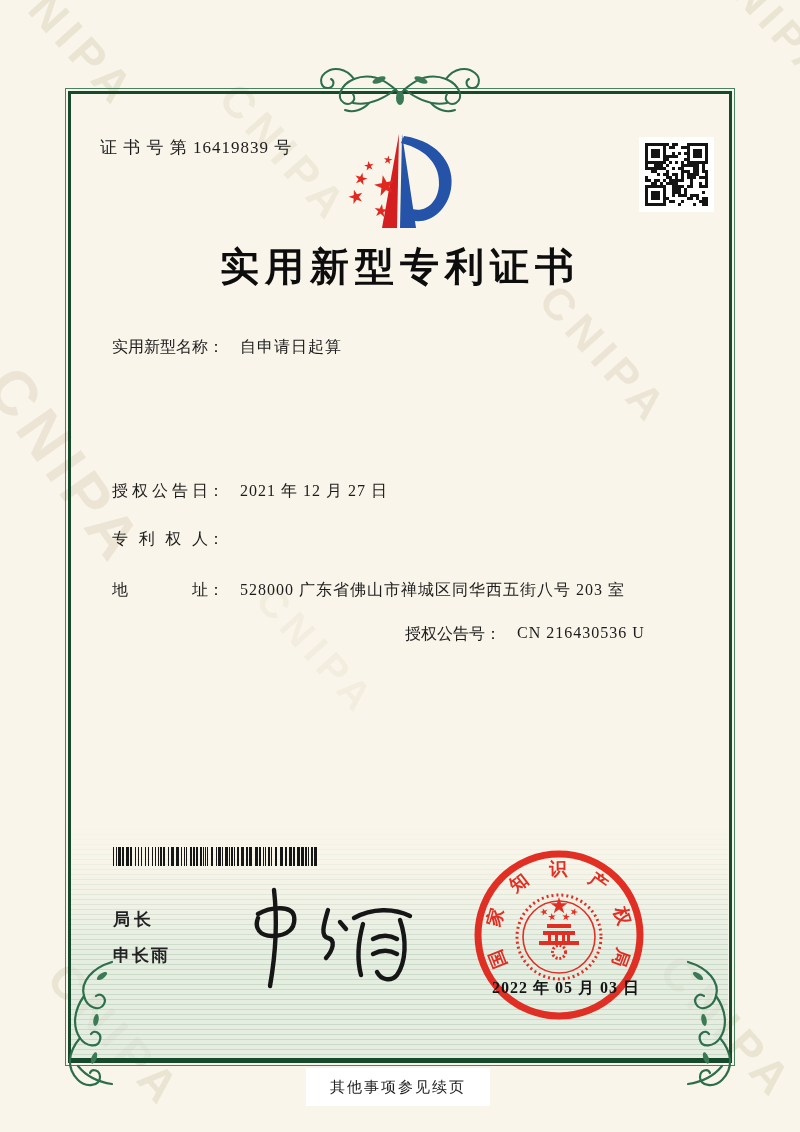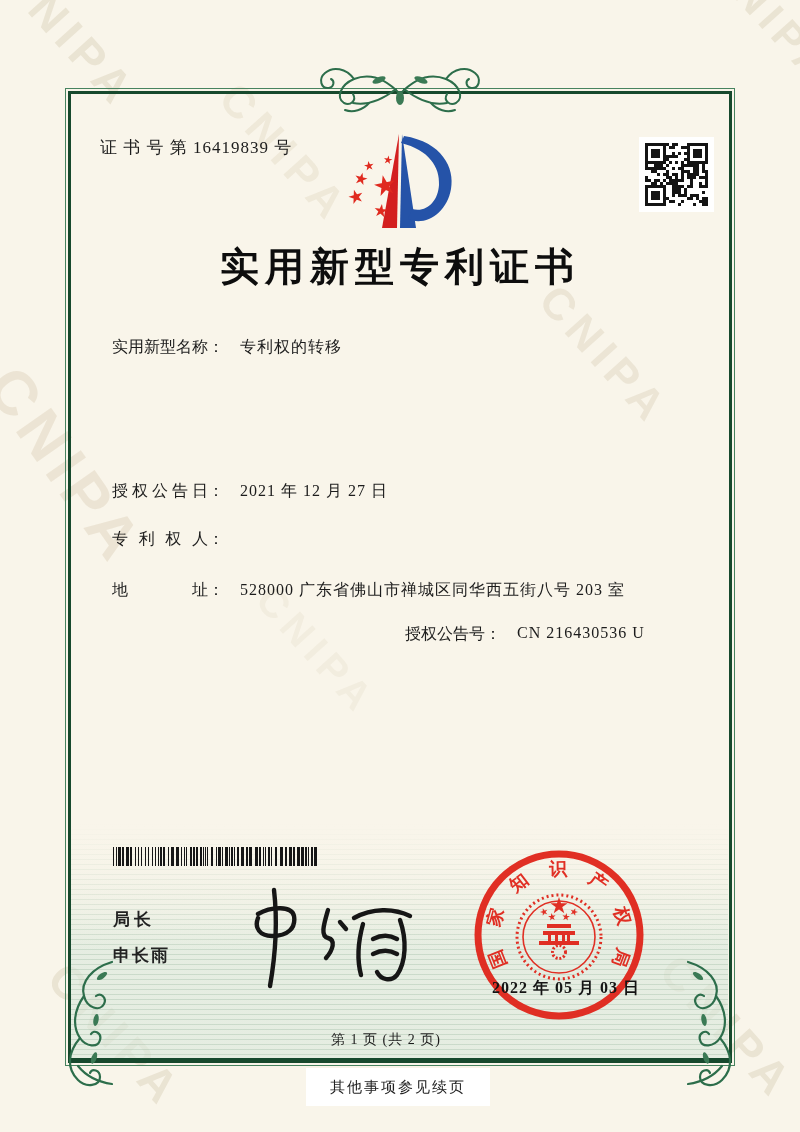--- a/index.html
+++ b/index.html
@@ -604,21 +604,21 @@
       <b></b>
       <b></b>
       <b class="on"></b>
       <b class="on"></b>
     </div>
 
   <div class="title">实用新型专利证书</div>
 
   <div class="frow r-name">
     <span class="flabel">实用新型名称</span><span class="fcolon">：</span>
-    <span class="fvalue">专利权的转移</span>
+    <span class="fvalue">自申请日起算</span>
   </div>
   <div class="frow r-filing">
     <span class="flabel">授权公告日</span><span class="fcolon">：</span>
     <span class="fvalue">2021 年 12 月 27 日</span>
   </div>
   <div class="frow r-patentee">
     <span class="flabel">专利权人</span><span class="fcolon">：</span>
   </div>
   <div class="frow r-address">
     <span class="flabel">地址</span><span class="fcolon">：</span>
@@ -786,16 +786,15 @@
         <rect x="80" y="91" width="3" height="6"></rect>
         <rect x="87" y="91" width="3" height="6"></rect>
         <rect x="94" y="91" width="3" height="6"></rect>
         <rect x="99" y="91" width="3" height="6"></rect>
       </g>
       <circle cx="91" cy="108" r="6.5" fill="none" stroke="#e0251a" stroke-width="3" stroke-dasharray="2 1.8"></circle>
     </g>
   </svg>
   <div class="seal-date">2022 年 05 月 03 日</div>
 
-  <div class="page-info">第 1 页 (共 2 页)</div>
   <div class="note-box">其他事项参见续页</div>
 
 </div>
 
 </body></html>

